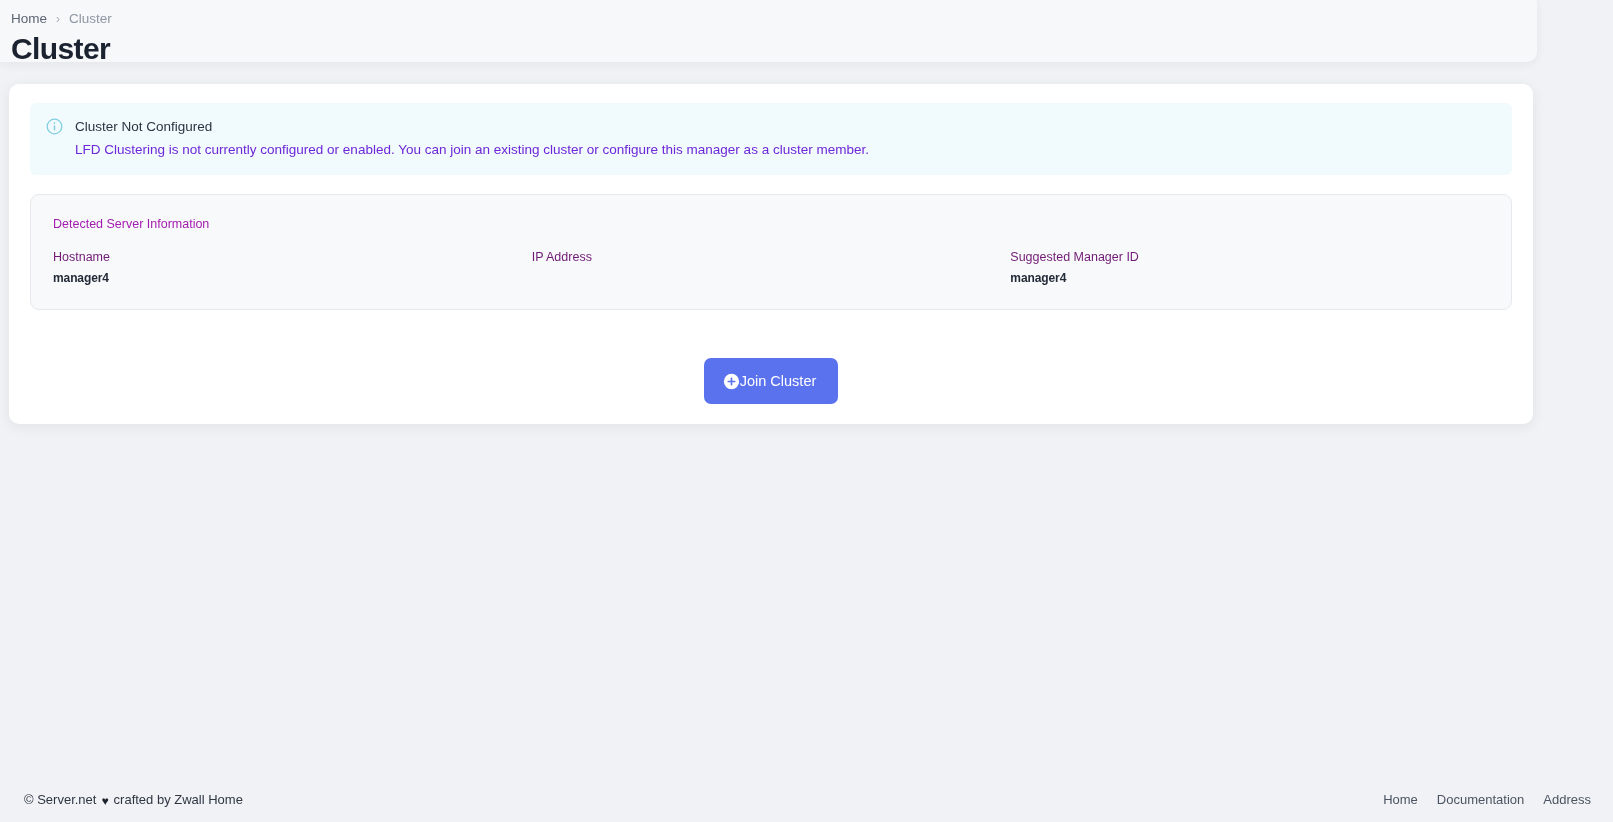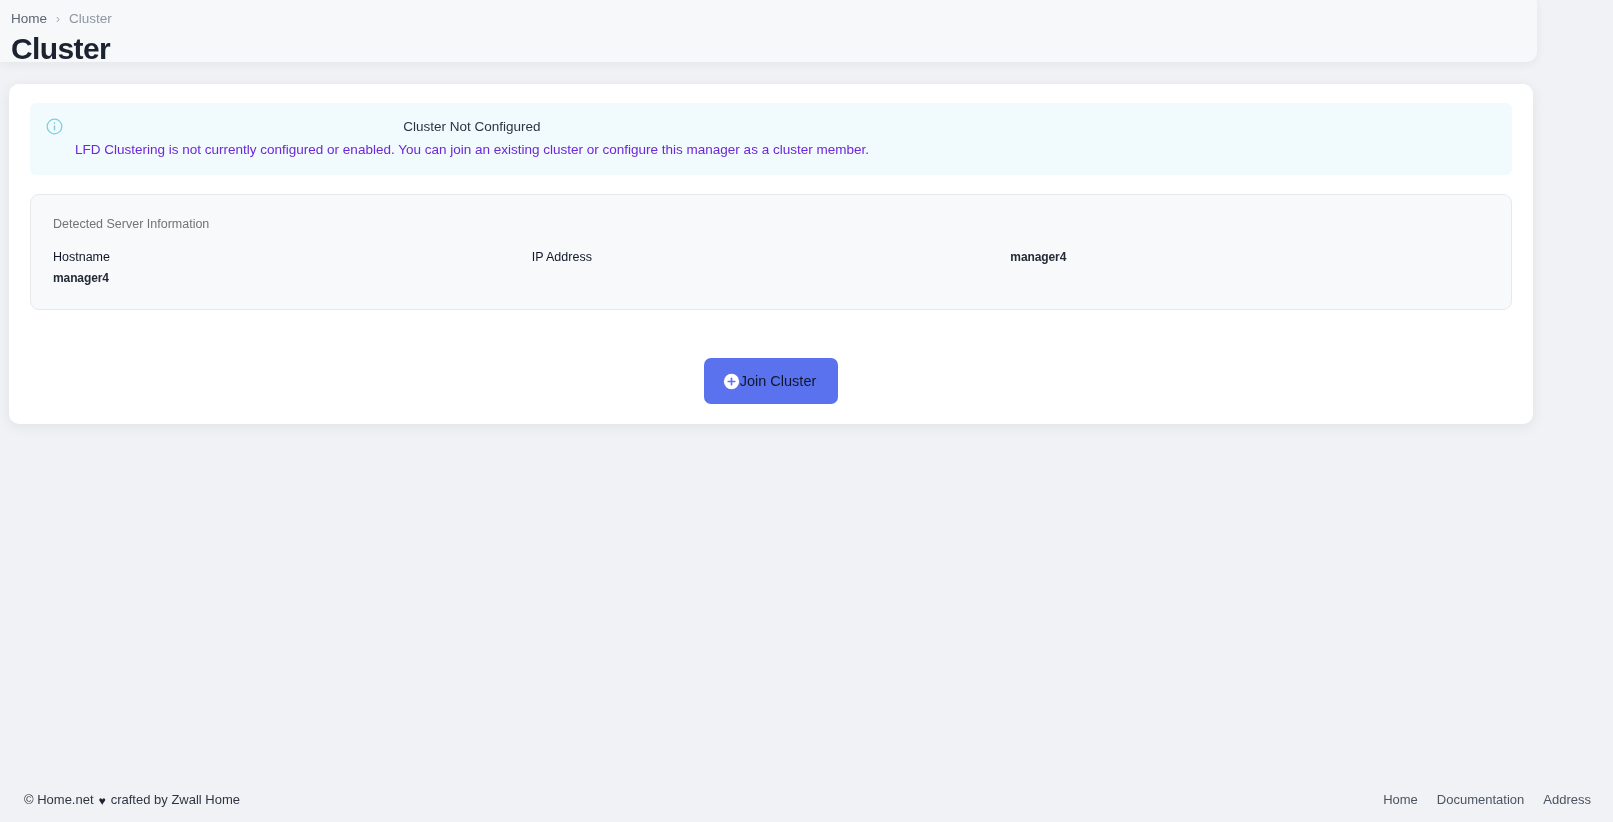--- a/index.html
+++ b/index.html
@@ -77,21 +77,20 @@
 
   
   .info-banner {
     display: flex;
     align-items: flex-start;
     gap: 12px;
     background: #f1fafc;
     border-radius: 6px;
     padding: 14px 16px 15px 16px;
     min-height: 58px;
-    text-align: center;
   }
 
   .info-icon {
     flex: 0 0 auto;
     width: 17px;
     height: 17px;
     margin-top: 1px;
   }
   .info-icon svg { display: block; }
 
@@ -114,33 +113,33 @@
   .server-panel {
     margin-top: 19px;
     background: #f8f9fa;
     border: 1px solid #e6e8ec;
     border-radius: 9px;
     padding: 20px 22px 22px 22px;
   }
 
   .server-panel-title {
     font-size: 12.5px;
-    color: #737373;
+    color: #a21caf;
     line-height: 18px;
     margin-bottom: 15px;
   }
 
   .server-grid {
     display: grid;
     grid-template-columns: repeat(3, 1fr);
   }
 
   .field-label {
     font-size: 12.5px;
-    color: #0f172a;
+    color: #701a75;
     line-height: 18px;
     margin-bottom: 3px;
   }
 
   .field-value {
     font-size: 12px;
     font-weight: 700;
     color: #242b38;
     line-height: 18px;
     letter-spacing: -0.1px;
@@ -152,21 +151,21 @@
     justify-content: center;
     margin-top: 48px;
   }
 
   .join-btn {
     display: inline-flex;
     align-items: center;
     background: #5b72ee;
     border: none;
     border-radius: 7px;
-    color: #0f172a;
+    color: #ffffff;
     font-family: "Liberation Sans", sans-serif;
     font-size: 14.5px;
     line-height: 20px;
     padding: 13px 22px 13px 19px;
     cursor: pointer;
   }
   .join-btn .plus-circle {
     width: 17px;
     height: 17px;
     flex: 0 0 auto;
@@ -252,20 +251,21 @@
       <div>
         <div class="field-label">Hostname</div>
         <div class="field-value">manager4</div>
       </div>
 
       <div>
         <div class="field-label">IP Address</div>
       </div>
 
       <div>
+        <div class="field-label">Suggested Manager ID</div>
         <div class="field-value">manager4</div>
       </div>
 
     </div>
   </div>
 
   <div class="action-row">
     <button class="join-btn">
       <span class="plus-circle">
         <svg width="17" height="17" viewBox="0 0 20 20">
@@ -275,21 +275,21 @@
         </svg>
       </span>
       <span>Join Cluster</span>
     </button>
   </div>
 
 </div>
 
 <div class="footer">
   <div class="footer-left">
-    <span>© Home.net</span>
+    <span>© Server.net</span>
     <span class="footer-heart">♥</span>
     <span>crafted by Zwall Home</span>
   </div>
 
   <div class="footer-links">
     <a href="#">Home</a>
     <a href="#">Documentation</a>
     <a href="#">Address</a>
   </div>
 </div>

